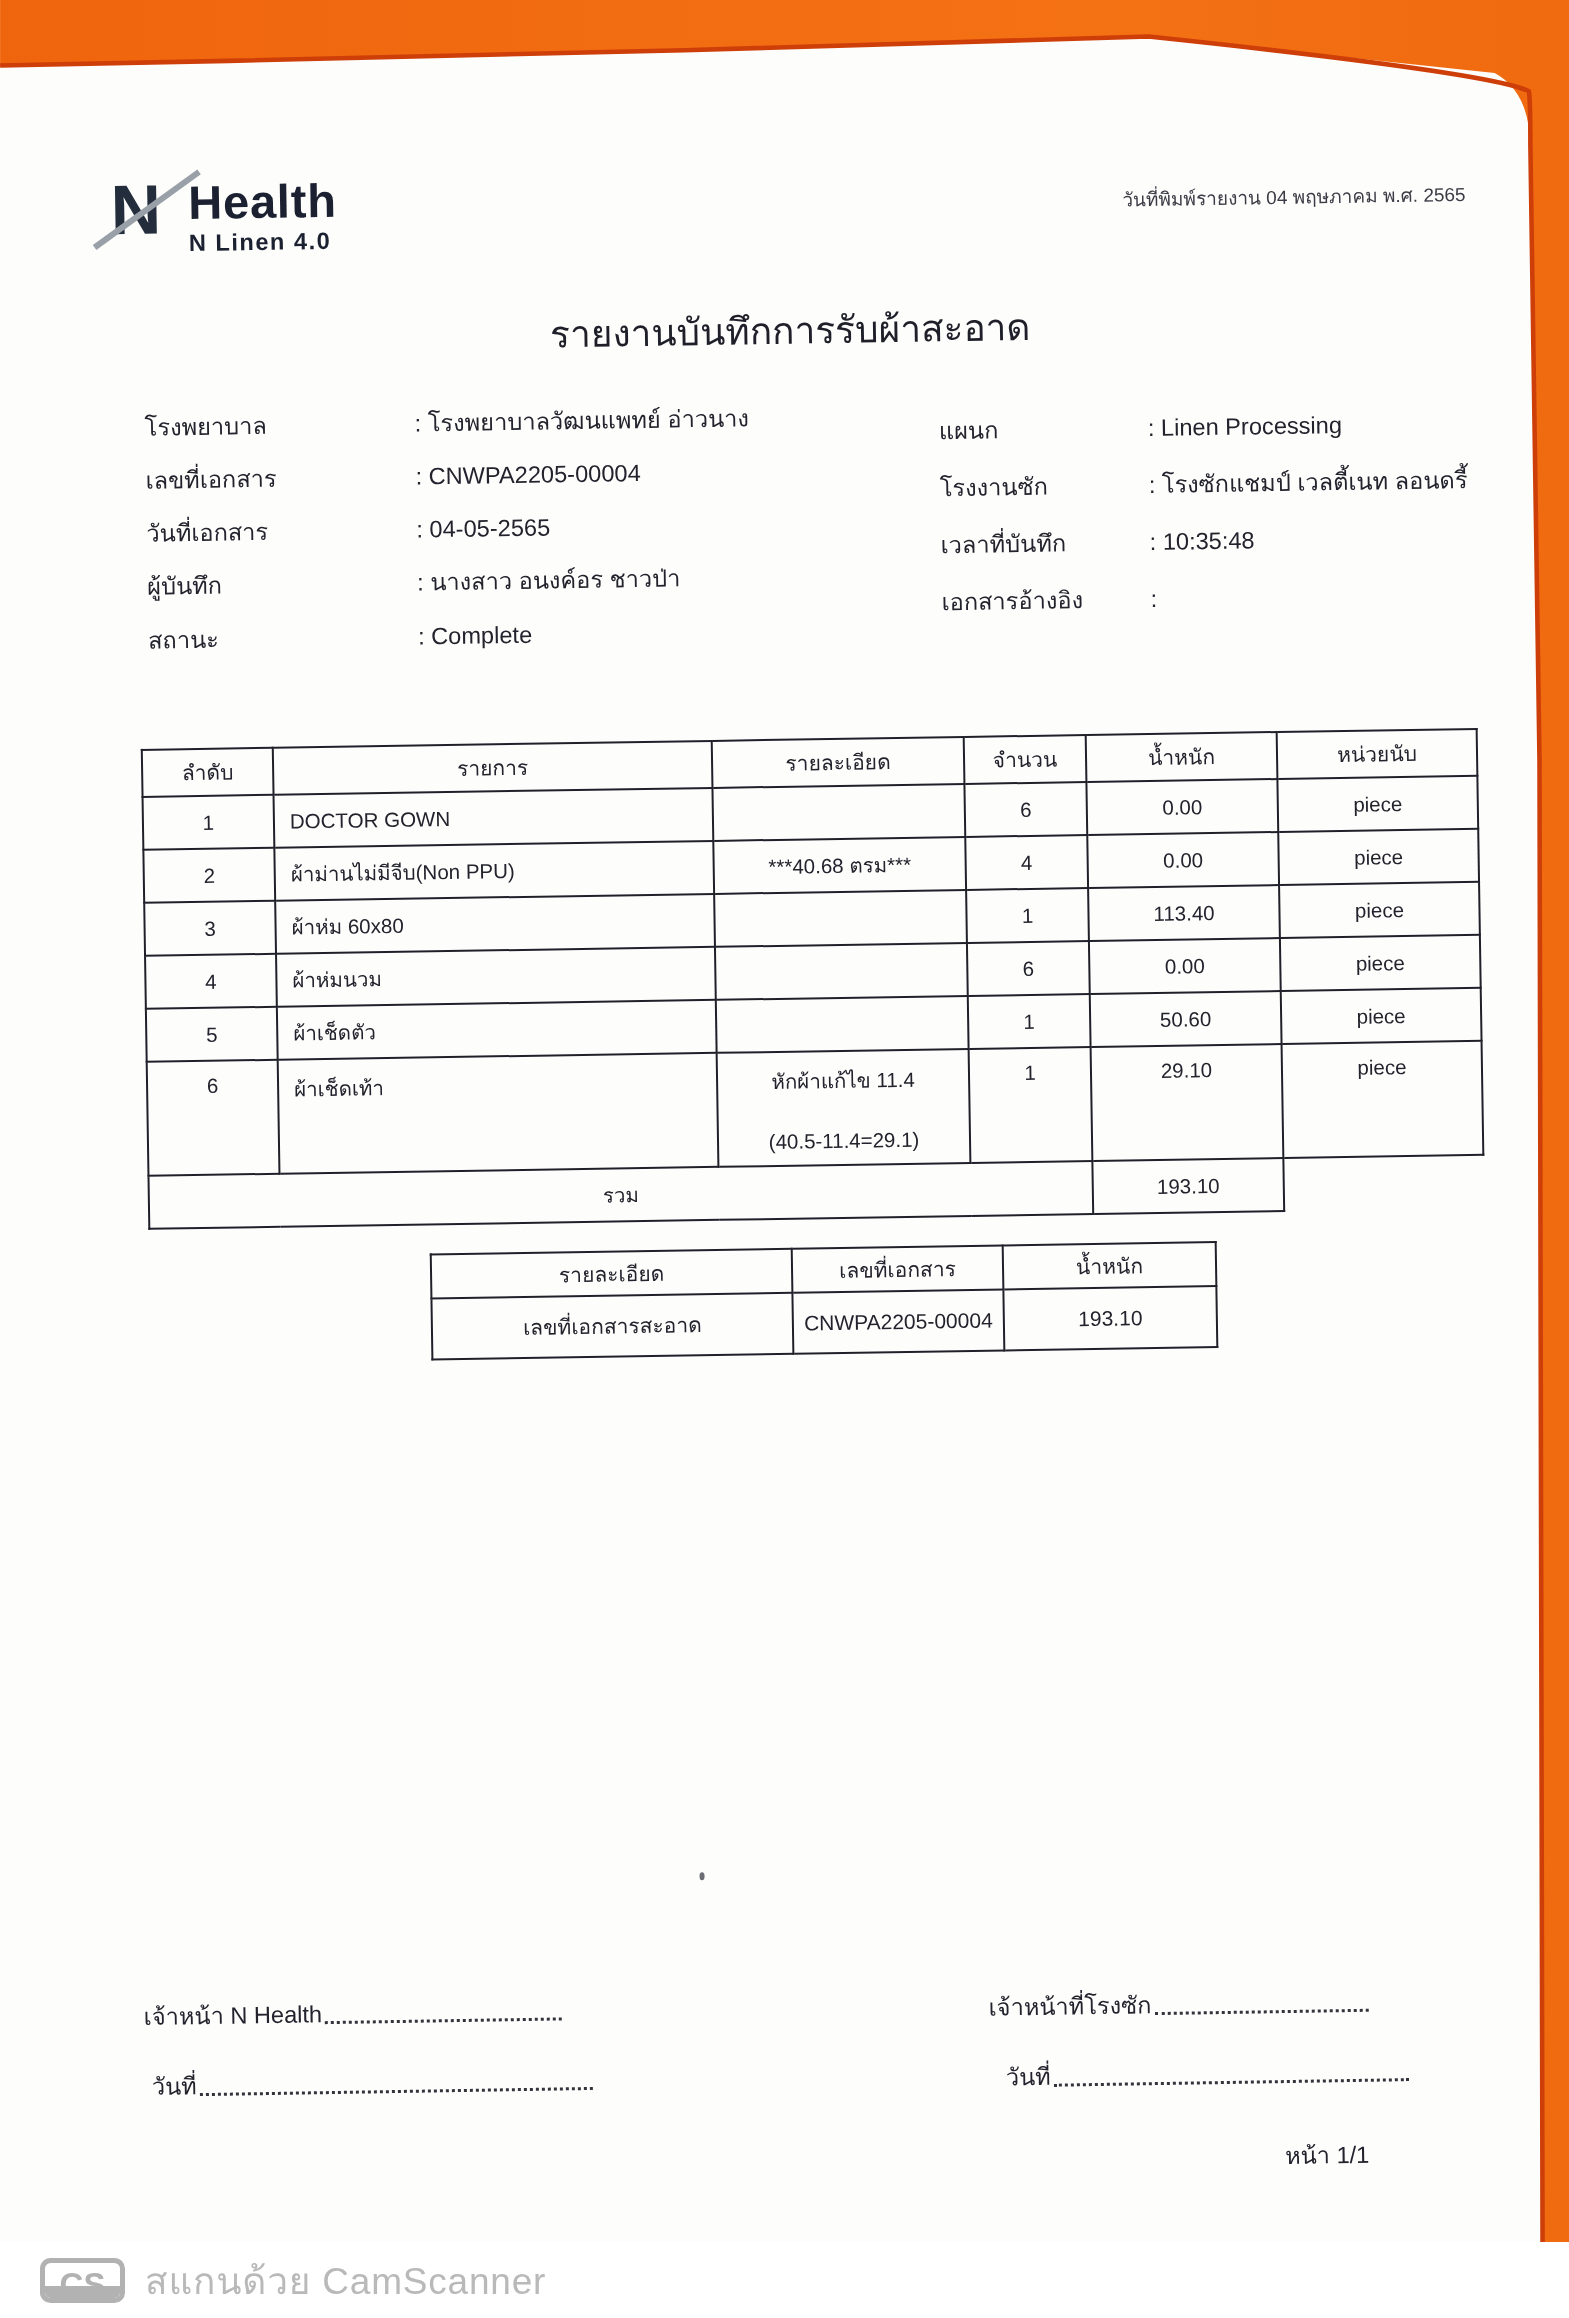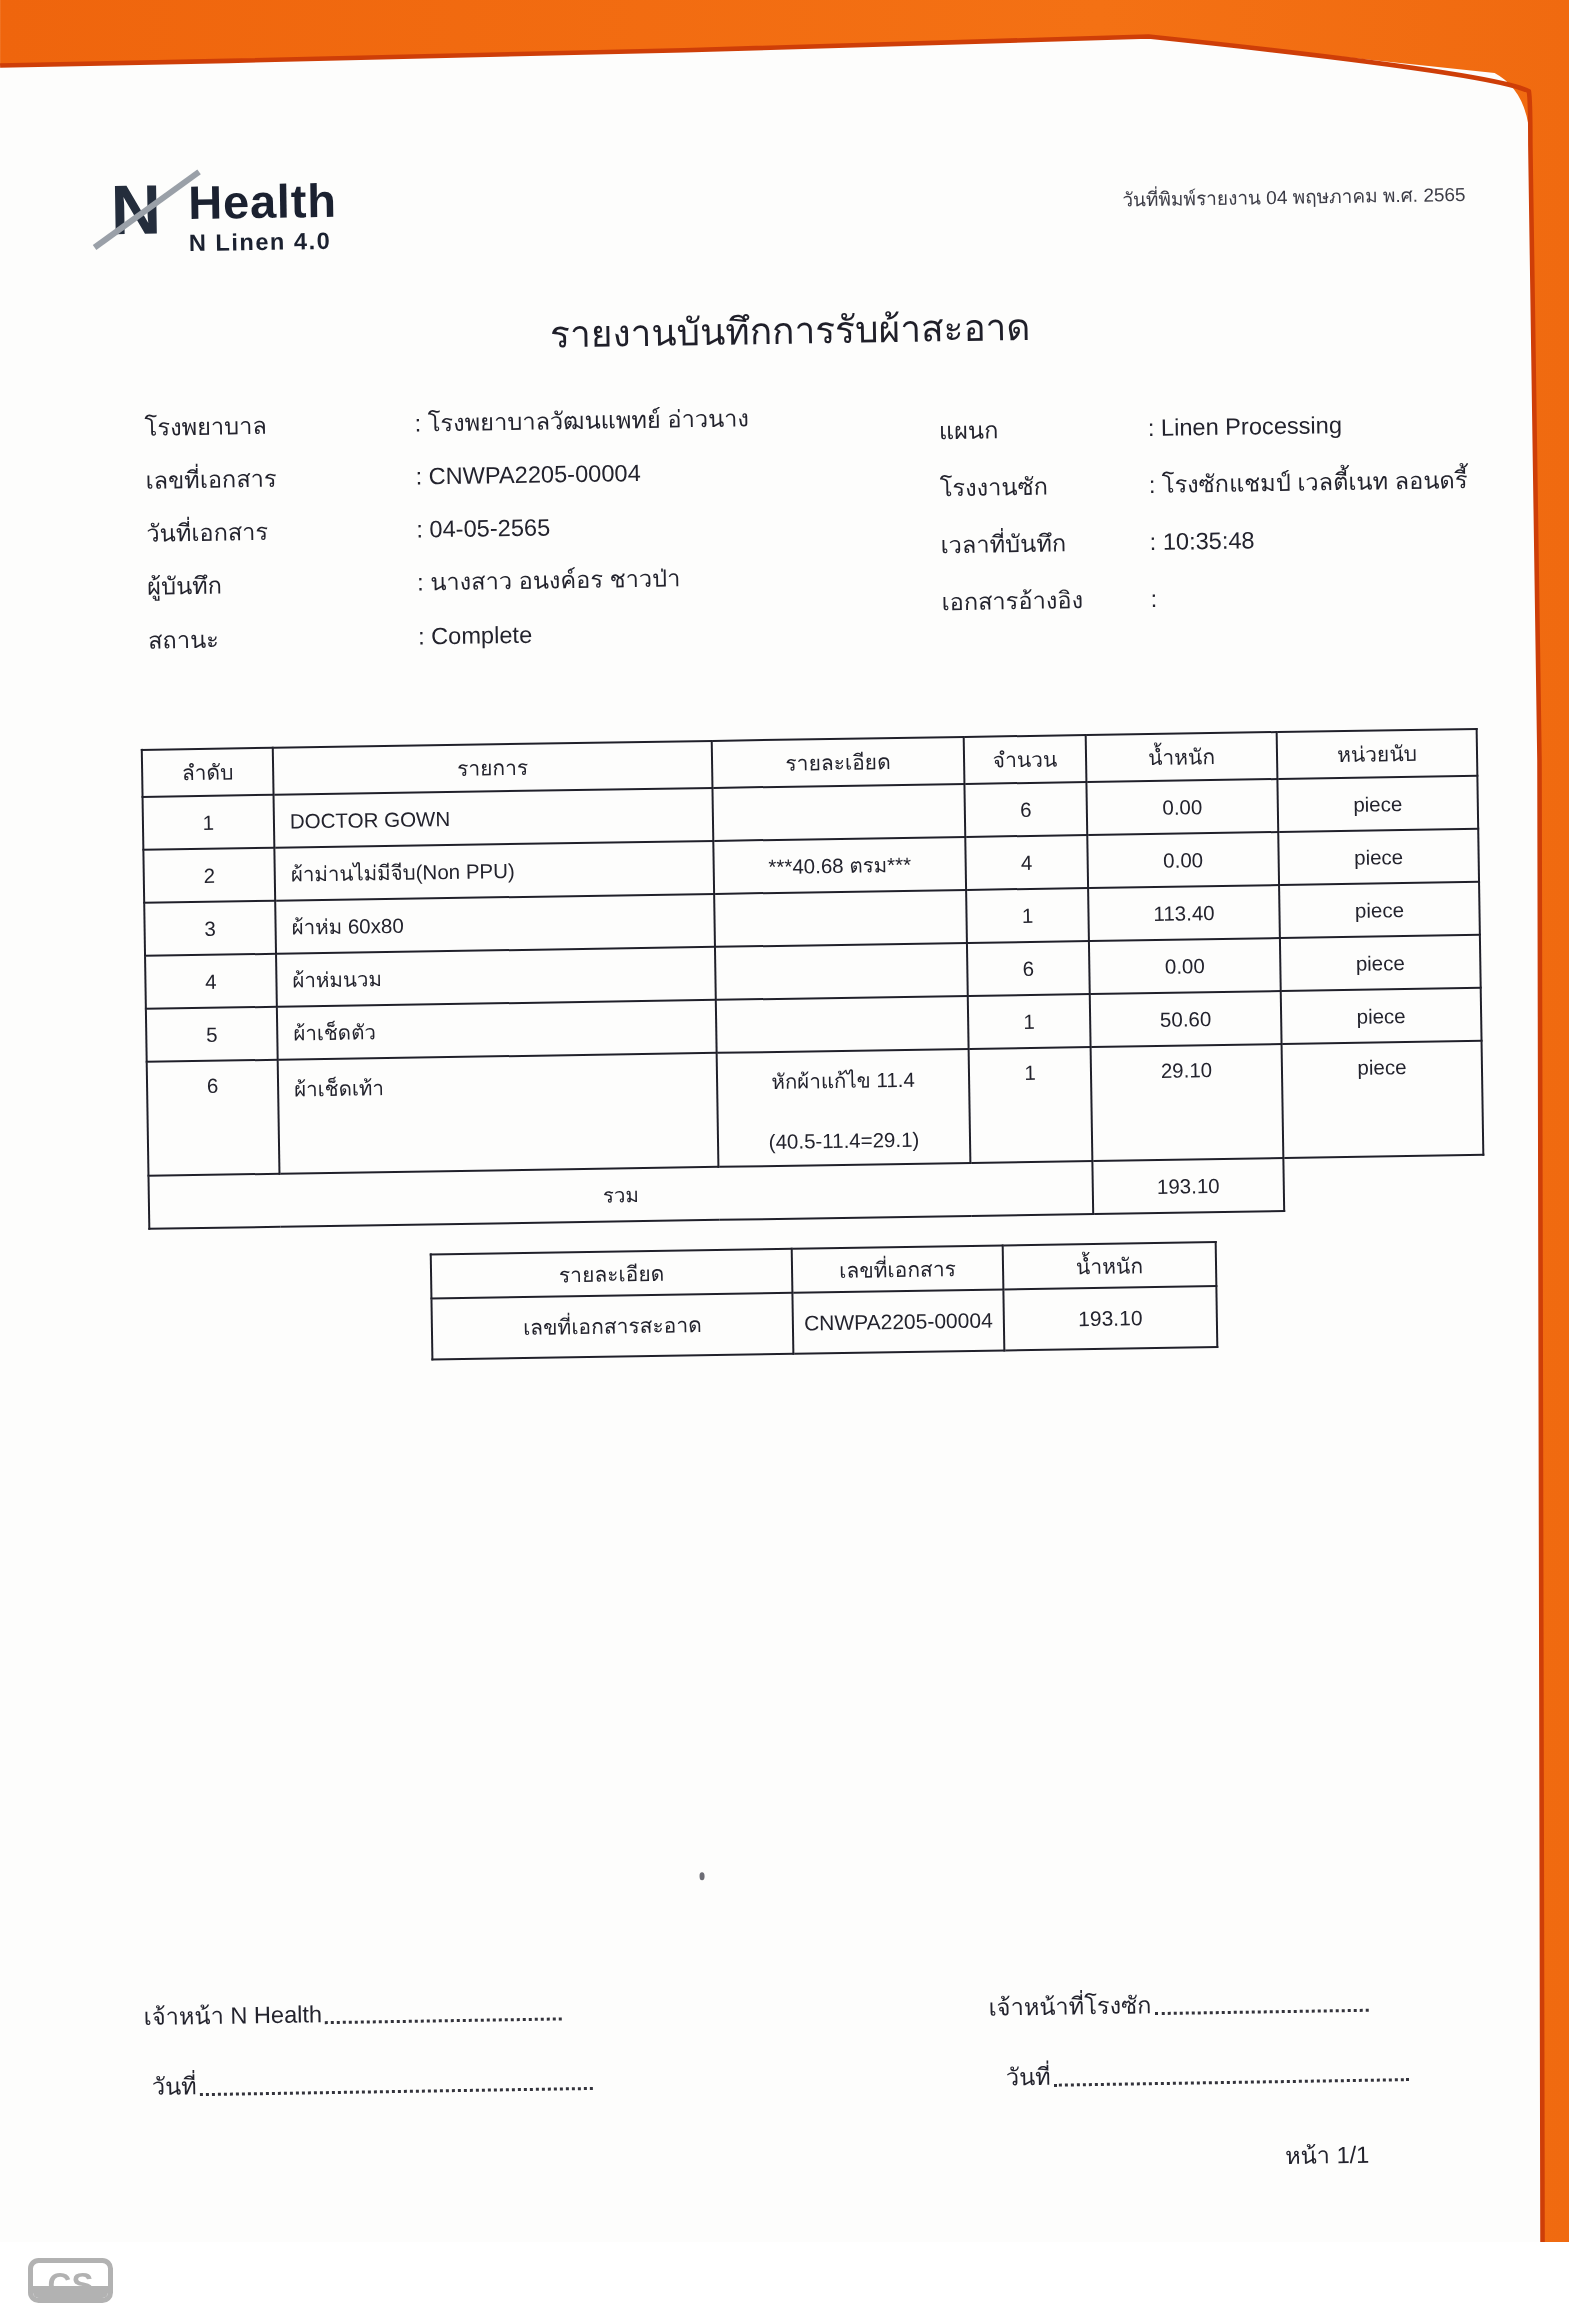--- a/index.html
+++ b/index.html
@@ -55,21 +55,21 @@
   .sig-row { display:flex; align-items:flex-end; font-size:23.6px; line-height:29px; }
   .dots { border-bottom:3px dotted #33333b; margin:0 0 5.3px 3px; height:7.6px; }
 
   .page-no { font-size:23.6px; }
 
   .artifact-dot { left:670px; top:1883px; width:5.3px; height:7.6px; border-radius:50%; background:#6d6d75; }
 
   
   .cs-footer { position:absolute; left:0; top:2242px; width:1570px; height:77px; background:#ffffff; z-index:2;
                display:flex; align-items:center; }
-  .cs-badge { position:relative; width:85px; height:45px; margin-left:28px; flex:none;
+  .cs-badge { position:relative; width:85px; height:45px; margin-left:40px; flex:none;
               border:5.3px solid #b2b2b2; border-radius:10.6px; overflow:hidden;
               color:#b2b2b2; font-weight:700; font-size:33px; text-align:center; line-height:44px; }
   .cs-badge-bar { position:absolute; left:0; bottom:0; width:100%; height:12px; background:#b2b2b2; }
   .cs-text { margin-left:20px; font-size:37px; color:#b9b9b9; letter-spacing:0.8px; }
 </style>
 </head>
 <body>
 
 <div class="page">
 
@@ -258,16 +258,17 @@
 
     <div class="abs page-no" style="left:1251px; top:2157px;">หน้า 1/1</div>
 
   </div>
 
   <div class="cs-footer">
     <div class="cs-badge">
       <span>CS</span>
       <div class="cs-badge-bar"></div>
     </div>
+    <div class="cs-text">สแกนด้วย CamScanner</div>
   </div>
 
 </div>
 
 
 </body></html>

